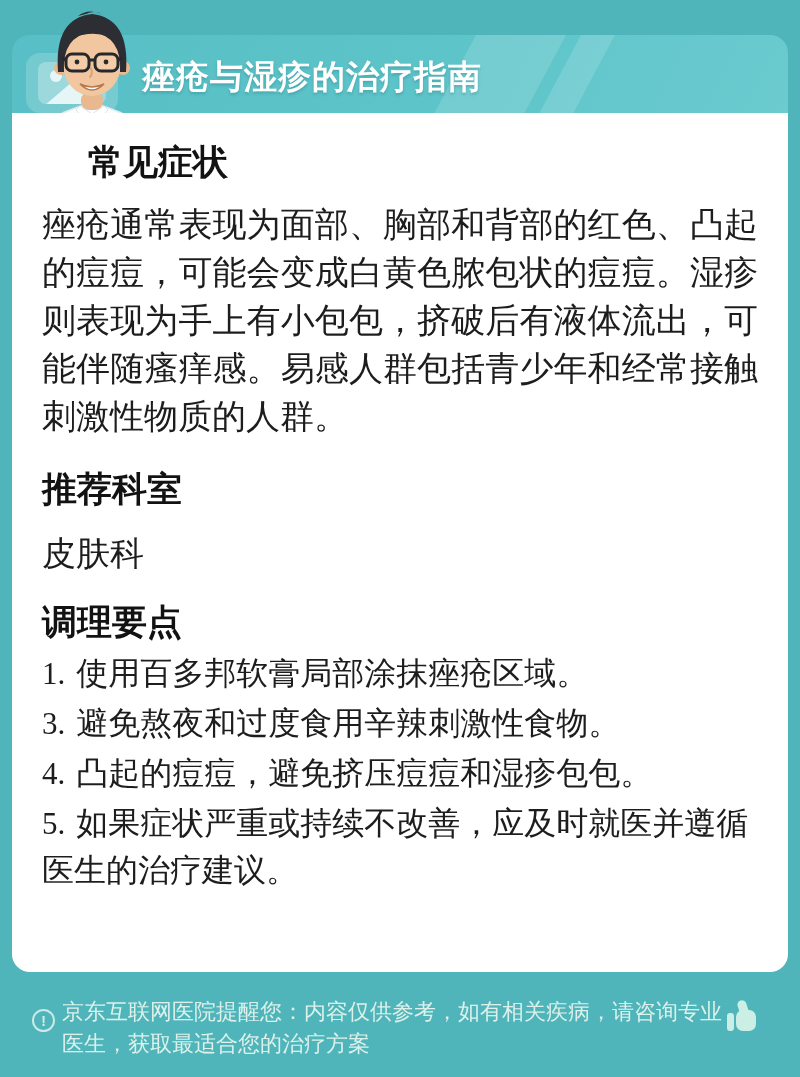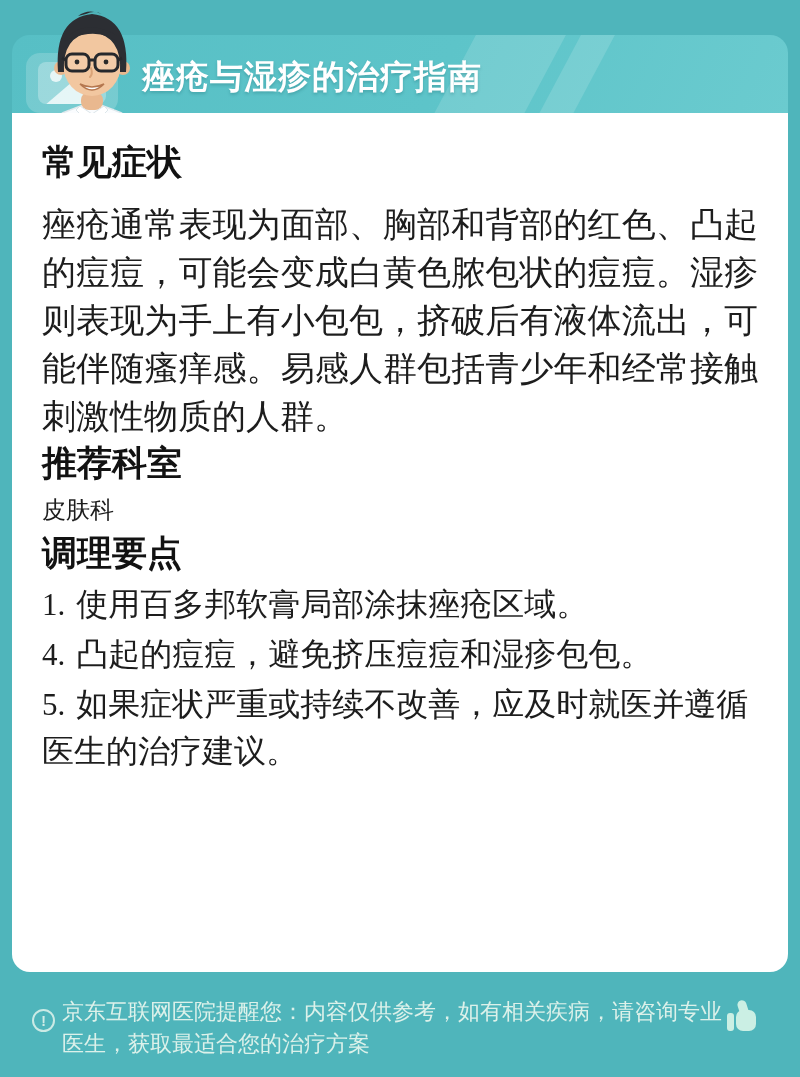--- a/index.html
+++ b/index.html
@@ -46,25 +46,25 @@
     text-shadow:0 2px 3px rgba(26,104,109,0.30);
     white-space:nowrap;
   }
   .avatar-wrap { position:absolute; left:16px; top:-33px; width:126px; height:150px; }
 
   .card {
     position:absolute; left:0; top:78px; width:776px; height:859px;
     background:#FFFFFF; border-radius:0 0 18px 18px;
     padding:24px 30px 0 30px; overflow:hidden;
   }
-  .card h2 { font-size:35px; font-weight:700; color:#121212; }
-  .card h2:first-child { margin-top:2px; }
+  .card h2 { font-size:35px; font-weight:700; color:#121212; margin-top:26px; }
+  .card h2:first-child { margin-top:2px;margin-left:46px; }
   .card p.bodytext { font-size:34px; line-height:48px; color:#1D1D1D; margin-top:14px;
     text-align:justify; }
-  .card p.dept { font-size:24px; line-height:40px; color:#1D1D1D; margin-top:3px; }
+  .card p.dept { font-size:34px; line-height:40px; color:#1D1D1D; margin-top:20px; }
   ol.care-list { list-style:none; margin-top:4px; }
   ol.care-list li { font-size:32px; line-height:47px; color:#1D1D1D; margin-top:3px; }
   ol.care-list .num { font-family:"Liberation Serif","DejaVu Serif",serif; font-size:31px; padding-right:11px; }
 
   
   .footer { position:absolute; left:0; top:972px; width:800px; height:105px; }
   .info-icon {
     position:absolute; left:32px; top:37px; width:23px; height:23px;
     border-radius:50%; border:2px solid rgba(224,243,236,0.85);
     color:rgba(224,243,236,0.9); font-size:14px; font-weight:700;
@@ -133,20 +133,21 @@
     <div class="card">
       <h2>常见症状</h2>
       <p class="bodytext">痤疮通常表现为面部、胸部和背部的红色、凸起的痘痘，可能会变成白黄色脓包状的痘痘。湿疹则表现为手上有小包包，挤破后有液体流出，可能伴随瘙痒感。易感人群包括青少年和经常接触刺激性物质的人群。</p>
 
       <h2>推荐科室</h2>
       <p class="dept">皮肤科</p>
 
       <h2>调理要点</h2>
       <ol class="care-list">
         <li><span class="num">1.</span><span>使用百多邦软膏局部涂抹痤疮区域。</span></li>
+        <li><span class="num">3.</span><span>避免熬夜和过度食用辛辣刺激性食物。</span></li>
         <li><span class="num">4.</span><span>凸起的痘痘，避免挤压痘痘和湿疹包包。</span></li>
         <li><span class="num">5.</span><span>如果症状严重或持续不改善，应及时就医并遵循医生的治疗建议。</span></li>
       </ol>
     </div>
   </div>
 
   <div class="footer">
     <span class="info-icon">
         <span>!</span>
       </span>

